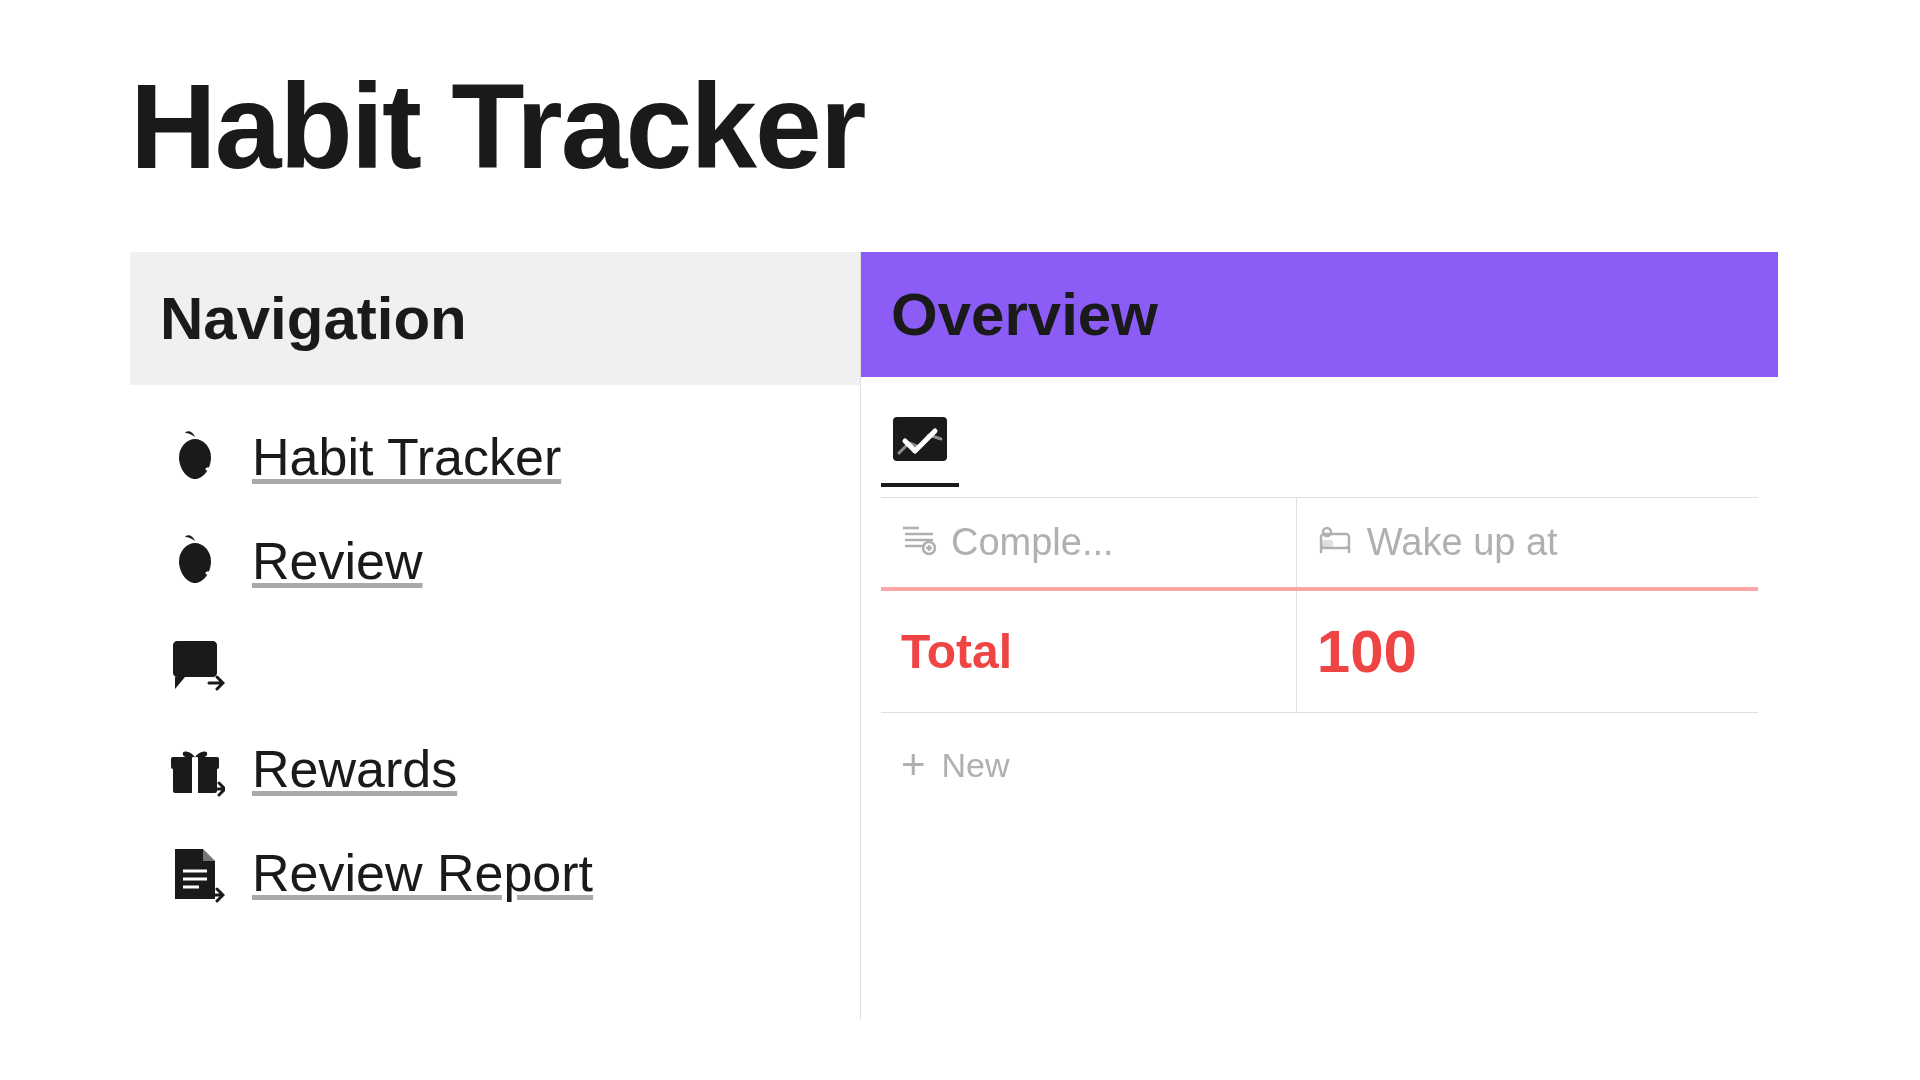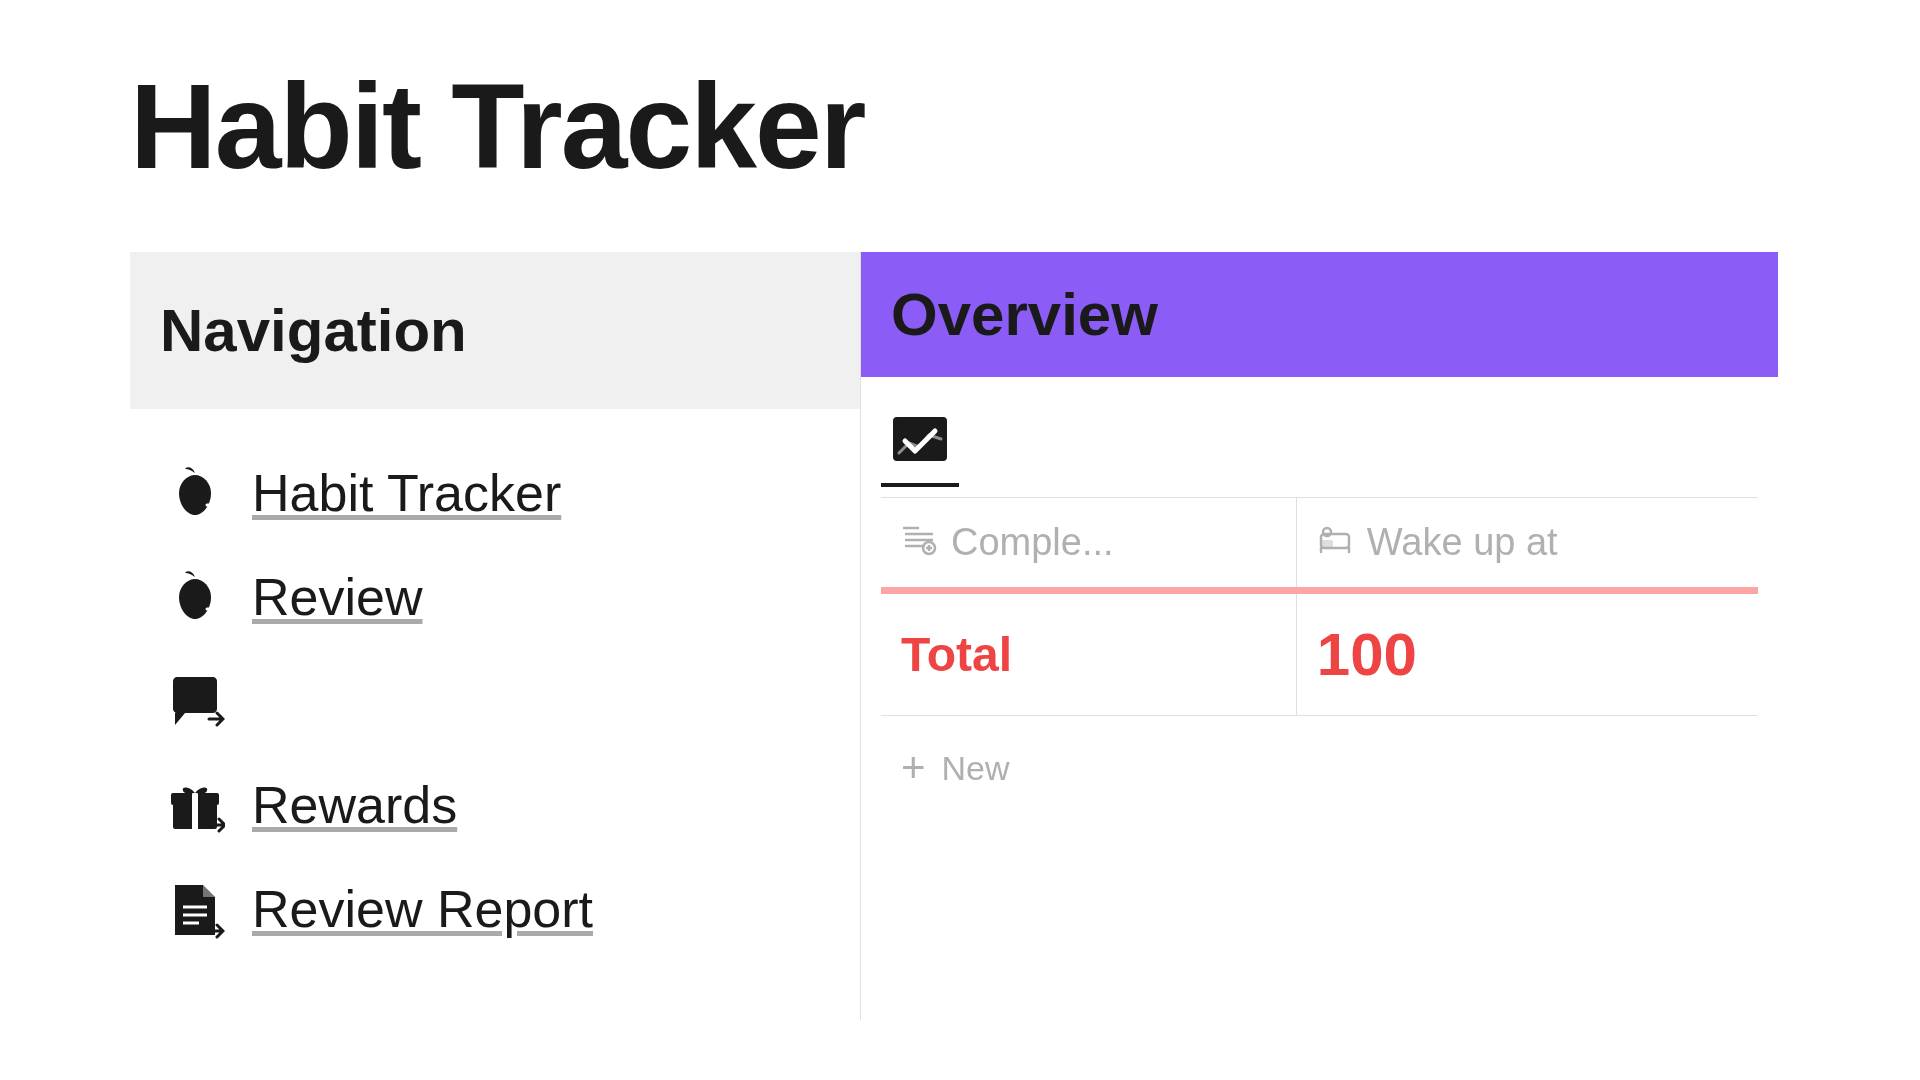--- a/index.html
+++ b/index.html
@@ -41,22 +41,22 @@
     }
 
     
     .nav-panel {
       width: 730px;
       flex-shrink: 0;
     }
 
     .panel-header {
       background: #f0f0f0;
-      padding: 44px 30px;
-      margin-bottom: 12px;
+      padding: 32px 30px;
+      margin-bottom: 0;
     }
 
     .panel-header-title {
       font-size: 60px;
       font-weight: 700;
       color: #1a1a1a;
     }
 
     .nav-items {
       padding: 20px 10px;
@@ -129,21 +129,21 @@
     }
 
     .overview-table {
       width: 100%;
       border-collapse: collapse;
       margin-top: 0;
     }
 
     .overview-table thead tr th {
       padding: 22px 20px;
-      border-bottom: 7px solid #fca5a5;
+      border-bottom: 4px solid #fca5a5;
       border-right: 1px solid #e0e0e0;
       font-size: 38px;
       font-weight: 400;
       color: #b0b0b0;
       text-align: left;
     }
 
     .overview-table thead tr th:last-child {
       border-right: none;
     }

